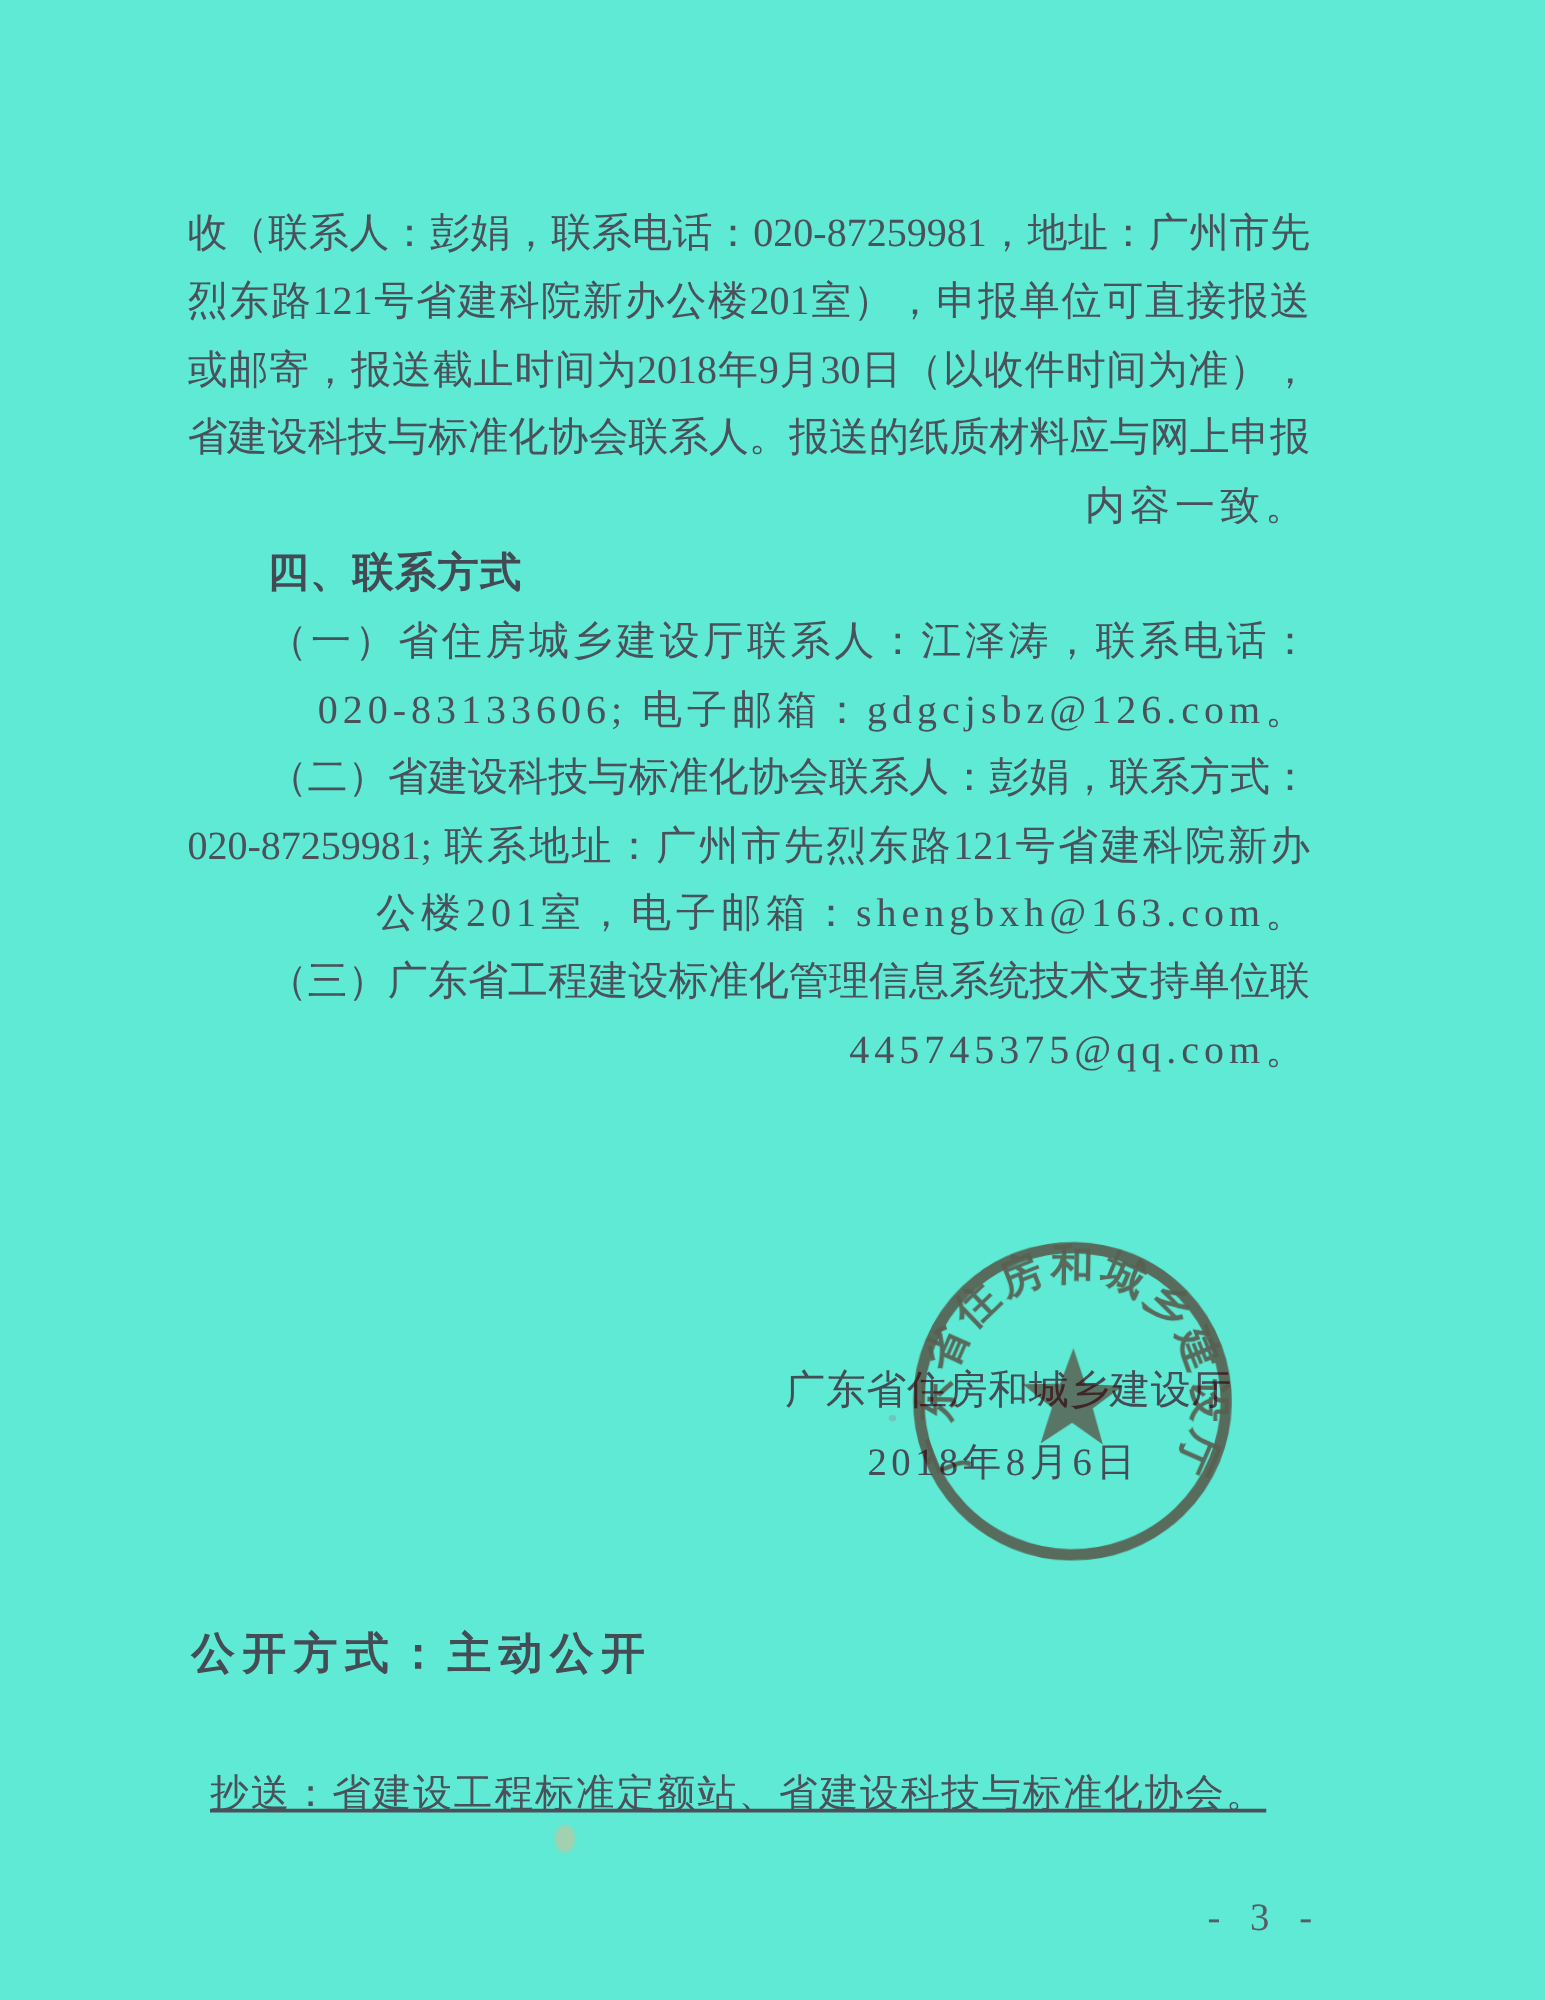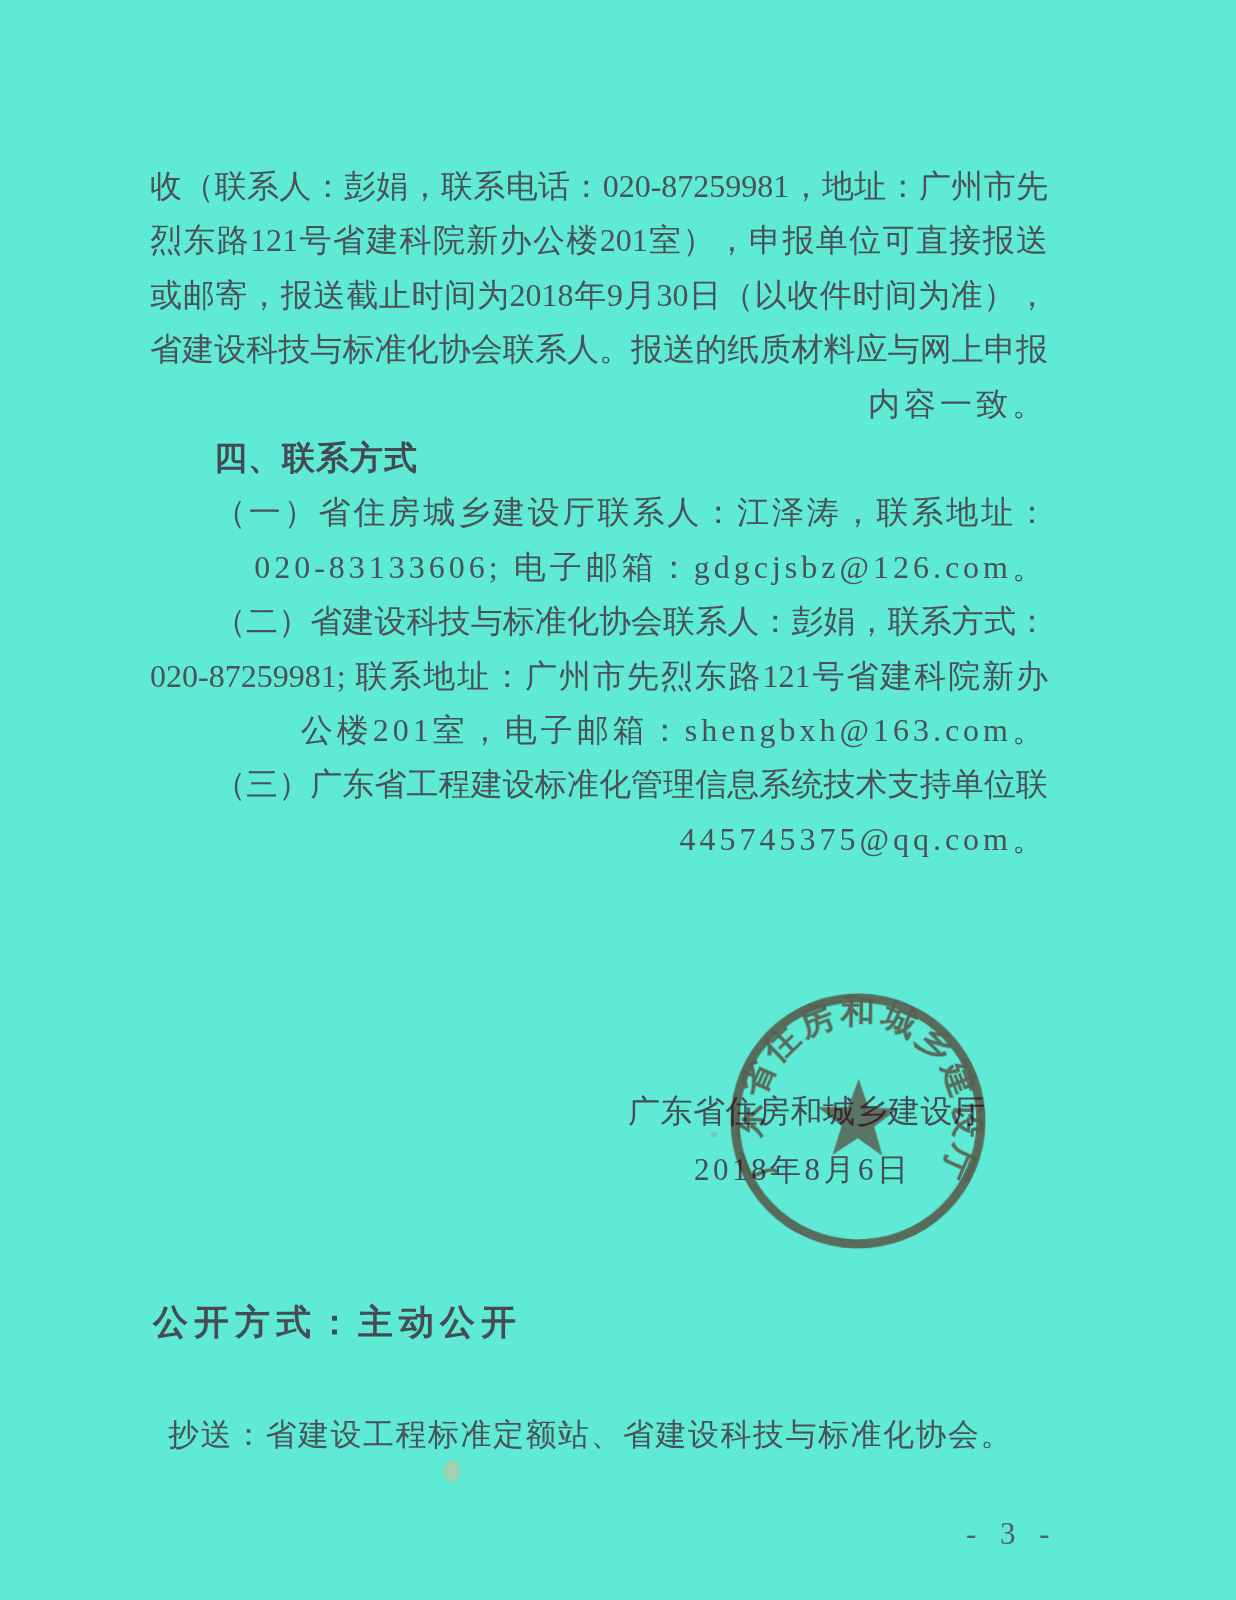--- a/index.html
+++ b/index.html
@@ -39,21 +39,21 @@
     transform:rotate(1deg);
   }
   
   .publicity{
     position:absolute;left:153px;top:1299px;
     font-family:"Liberation Sans", sans-serif;font-weight:bold;
     font-size:35px;letter-spacing:6px;color:#454c55;white-space:nowrap;
   }
   .cc{
     position:absolute;left:168px;top:1414px;
-    font-size:31px;letter-spacing:1.5px;color:#4a515b;white-space:nowrap;
+    font-size:31px;letter-spacing:1.5px;color:#4a515b;white-space:nowrap;text-decoration:underline;
   }
   .pagenum{
     position:absolute;left:966px;top:1516px;
     font-size:31px;letter-spacing:8px;color:#565d67;white-space:nowrap;
   }
   
   .stain{
     position:absolute;left:444px;top:1460px;width:16px;height:22px;
     border-radius:50%;background:#d9bd92;opacity:.55;filter:blur(1.2px);
   }
@@ -67,21 +67,21 @@
 
 <div class="page">
 
   <div class="main">
     <div class="ln just">收（联系人：彭娟，联系电话：020-87259981，地址：广州市先</div>
     <div class="ln just">烈东路121号省建科院新办公楼201室），申报单位可直接报送</div>
     <div class="ln just">或邮寄，报送截止时间为2018年9月30日（以收件时间为准），</div>
     <div class="ln just">省建设科技与标准化协会联系人。报送的纸质材料应与网上申报</div>
     <div class="ln left">内容一致。</div>
     <div class="ln head indent">四、联系方式</div>
-    <div class="ln just indent">（一）省住房城乡建设厅联系人：江泽涛，联系地址：</div>
+    <div class="ln just indent">（一）省住房城乡建设厅联系人：江泽涛，联系电话：</div>
     <div class="ln left">020-83133606; 电子邮箱：gdgcjsbz@126.com。</div>
     <div class="ln just indent">（二）省建设科技与标准化协会联系人：彭娟，联系方式：</div>
     <div class="ln just">020-87259981; 联系地址：广州市先烈东路121号省建科院新办</div>
     <div class="ln left">公楼201室，电子邮箱：shengbxh@163.com。</div>
     <div class="ln just indent">（三）广东省工程建设标准化管理信息系统技术支持单位联</div>
     <div class="ln left">445745375@qq.com。</div>
   </div>
 
   <div class="sig-agency">广东省住房和城乡建设厅</div>
   <div class="sig-date">2018年8月6日</div>

